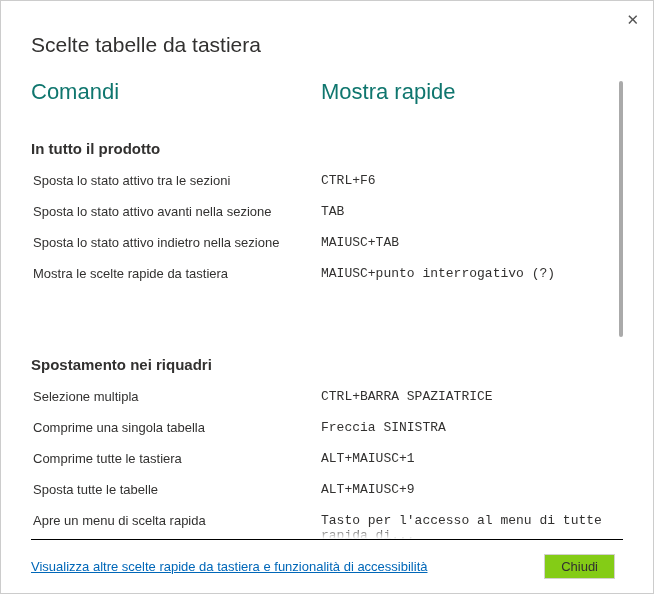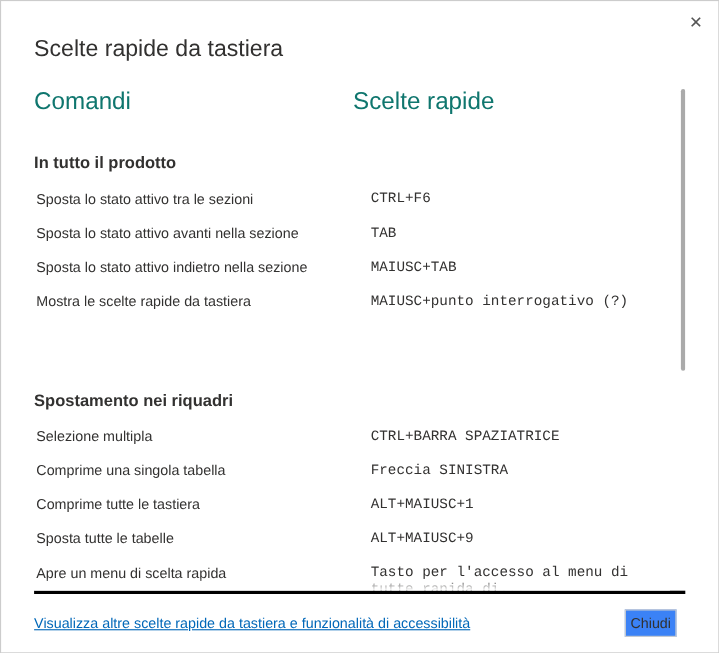--- a/index.html
+++ b/index.html
@@ -66,42 +66,41 @@
       font-weight: 600;
       color: #323130;
       margin-bottom: 16px;
       margin-top: 35px;
     }
     .shortcut-row {
       display: flex;
       margin-bottom: 16px;
       font-size: 13px;
       color: #323130;
-      gap: 16px;
     }
     .shortcut-row .cmd { width: 290px; padding-left: 2px; }
     .shortcut-row .key { flex: 1; font-family: Liberation Mono, monospace; }
     .section-gap { height: 24px; }
     .footer {
-      border-top: 3px solid #000000;
+      border-top: 1px solid #000000;
       padding: 14px 0;
       display: flex;
       align-items: center;
       justify-content: space-between;
     }
     .footer-link {
       color: #0067b8;
       font-size: 13px;
       text-decoration: underline;
       cursor: pointer;
     }
     .close-button {
-      background: #3b82f6;
+      background: #84cc16;
       border: 1px solid #d2d0ce;
-      padding: 4px 4px;
+      padding: 4px 16px;
       font-size: 13px;
       color: #323130;
       cursor: pointer;
       font-family: inherit;
       margin-right: 8px;
     }
     .fade-cut {
       position: absolute;
       left: 0; right: 14px; bottom: 0;
       height: 12px;
@@ -113,28 +112,28 @@
       color: #323130;
       margin-top: 22px;
     }
   </style>
 </head>
 <body>
 
 <div class="dialog">
   <button class="close-btn">✕</button>
 
-  <div class="title">Scelte rapide da tastiera</div>
+  <div class="title">Scelte tabelle da tastiera</div>
 
   <div class="content-wrapper">
     <div class="scrollbar-track"></div>
 
     <div class="columns-header">
       <div class="col-left-header">Comandi</div>
-      <div class="col-right-header">Scelte rapide</div>
+      <div class="col-right-header">Mostra rapide</div>
     </div>
 
     <div>
       <div class="section-title">In tutto il prodotto</div>
       <div class="shortcut-row">
         <div class="cmd">Sposta lo stato attivo tra le sezioni</div>
         <div class="key">CTRL+F6</div>
       </div>
       <div class="shortcut-row">
         <div class="cmd">Sposta lo stato attivo avanti nella sezione</div>

